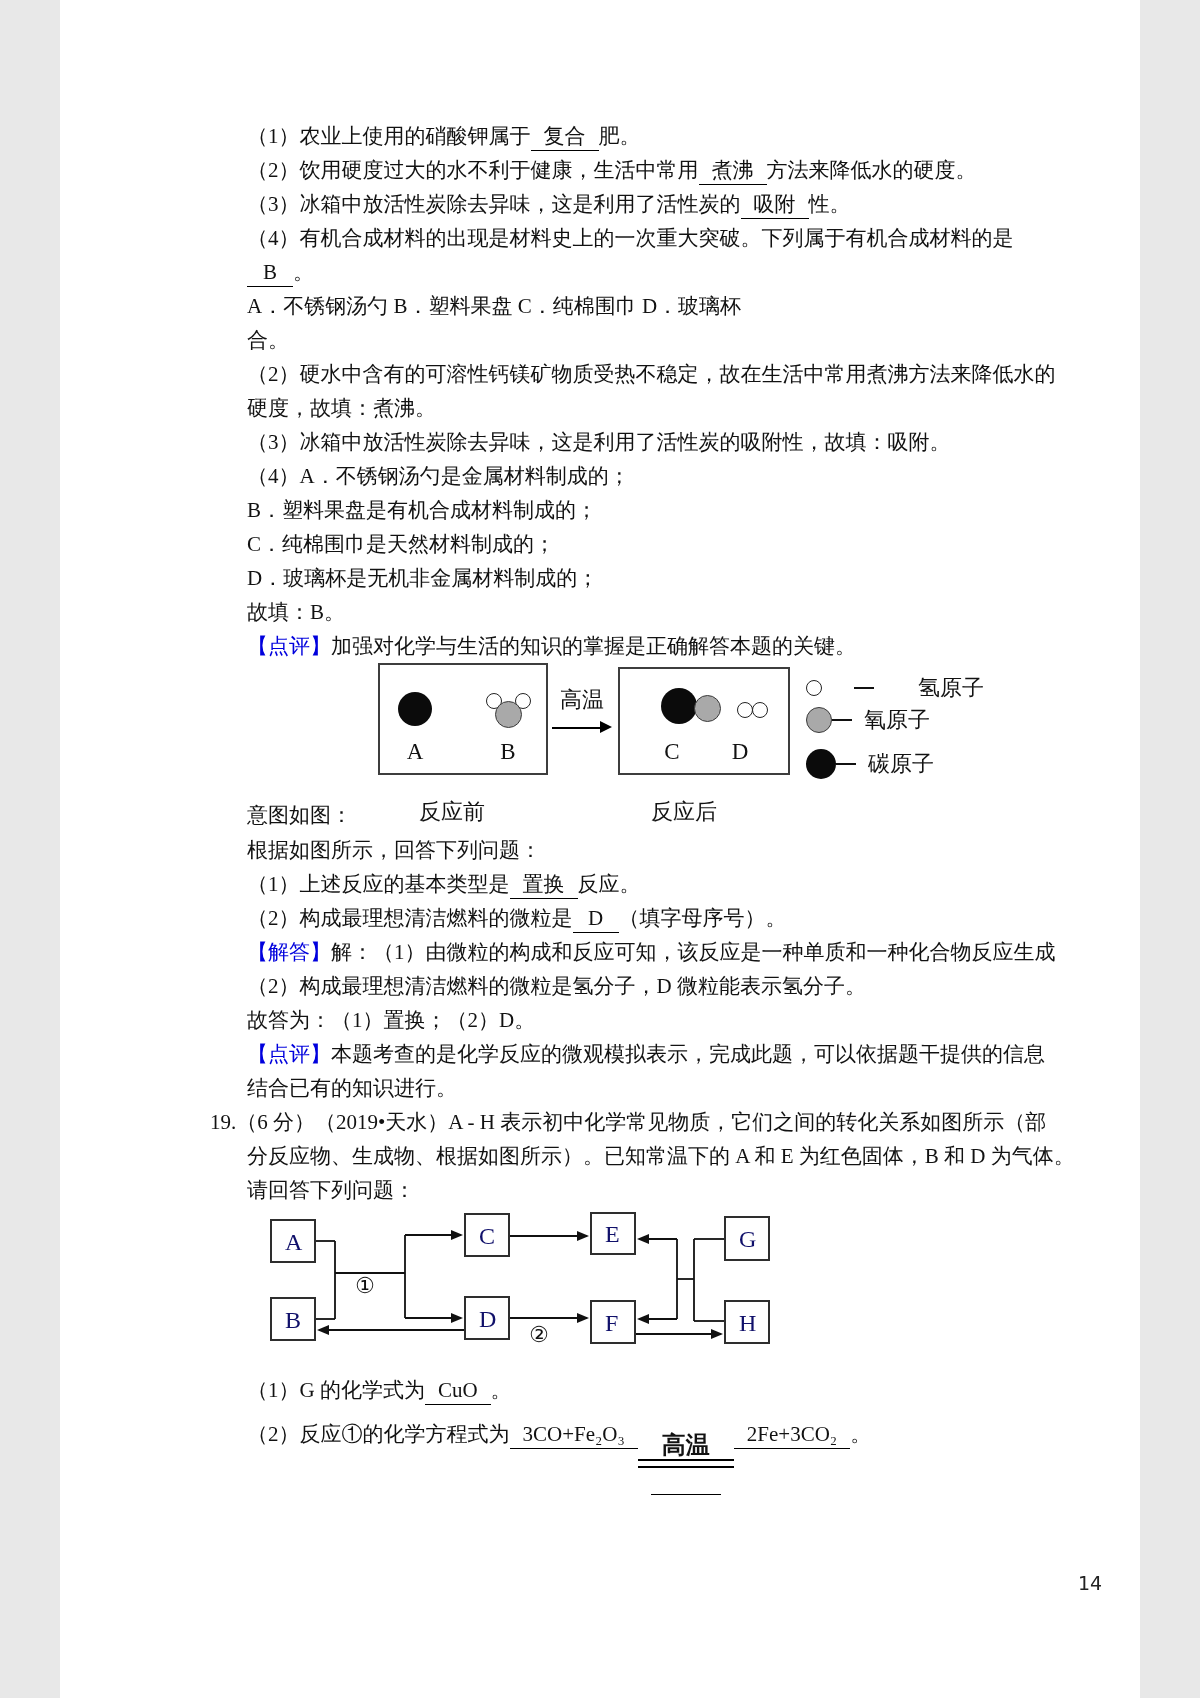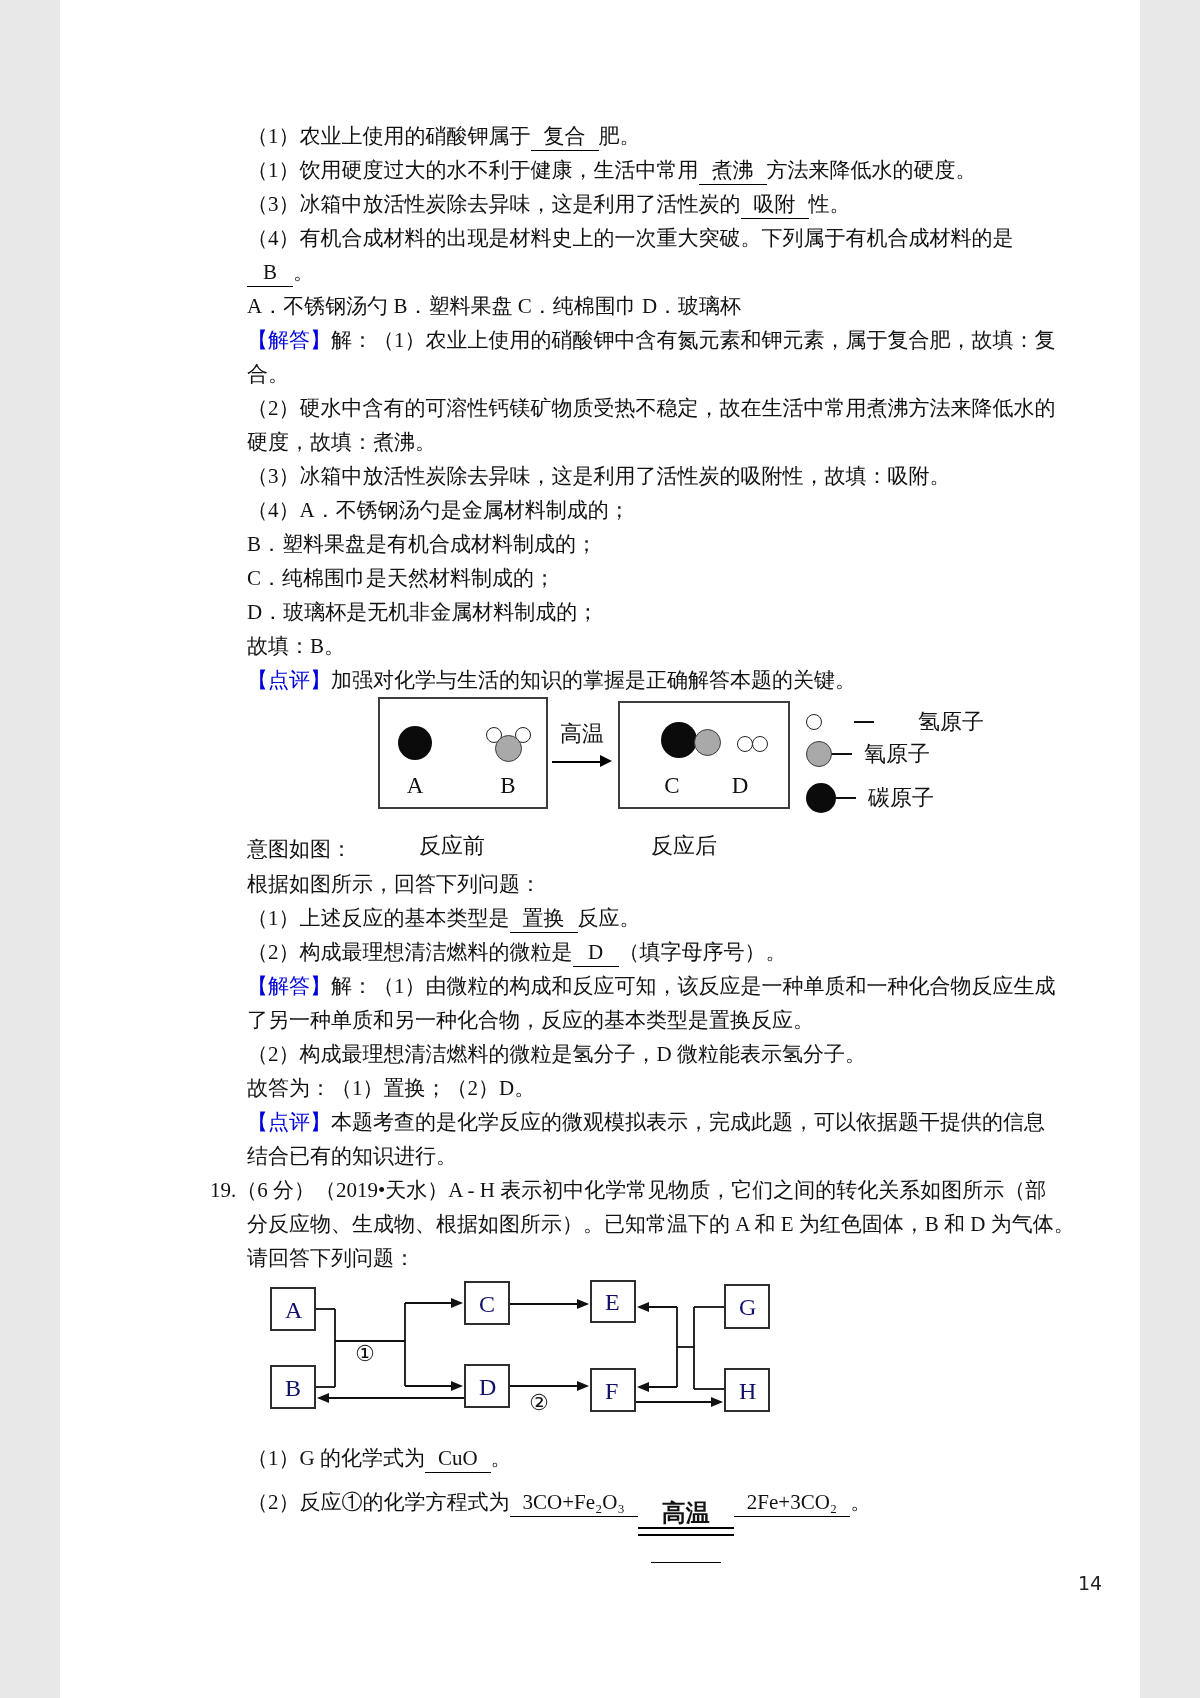--- a/index.html
+++ b/index.html
@@ -60,26 +60,25 @@
   .pagenum{position:absolute;left:1018px;top:1572px;font-size:19px;
            font-family:"DejaVu Sans","Liberation Sans",sans-serif;color:#222;}
 </style>
 </head>
 <body>
 
 <div class="page">
   <div class="content">
 
     <p class="line"><span>（1）农业上使用的硝酸钾属于</span><span class="blank">复合</span><span>肥。</span></p>
-    <p class="line"><span>（1）饮用硬度过大的水不利于健康，生活中常用</span><span class="blank">煮沸</span><span>方法来降低水的硬度。</span></p>
+    <p class="line"><span>（2）饮用硬度过大的水不利于健康，生活中常用</span><span class="blank">煮沸</span><span>方法来降低水的硬度。</span></p>
     <p class="line"><span>（3）冰箱中放活性炭除去异味，这是利用了活性炭的</span><span class="blank">吸附</span><span>性。</span></p>
     <p class="line"><span>（4）有机合成材料的出现是材料史上的一次重大突破。下列属于有机合成材料的是</span></p>
     <p class="line"><span class="blank small">B</span><span>。</span></p>
     <p class="line">A．不锈钢汤勺 B．塑料果盘 C．纯棉围巾 D．玻璃杯</p>
-    <p class="line"><span class="tag">【解答】</span><span>解：（1）农业上使用的硝酸钾中含有氮元素和钾元素，属于复合肥，故填：复</span></p>
     <p class="line">合。</p>
     <p class="line">（2）硬水中含有的可溶性钙镁矿物质受热不稳定，故在生活中常用煮沸方法来降低水的</p>
     <p class="line">硬度，故填：煮沸。</p>
     <p class="line">（3）冰箱中放活性炭除去异味，这是利用了活性炭的吸附性，故填：吸附。</p>
     <p class="line">（4）A．不锈钢汤勺是金属材料制成的；</p>
     <p class="line">B．塑料果盘是有机合成材料制成的；</p>
     <p class="line">C．纯棉围巾是天然材料制成的；</p>
     <p class="line">D．玻璃杯是无机非金属材料制成的；</p>
     <p class="line">故填：B。</p>
     <p class="line"><span class="tag">【点评】</span><span>加强对化学与生活的知识的掌握是正确解答本题的关键。</span></p>
@@ -128,21 +127,20 @@
       </div>
       <div class="figside">意图如图：</div>
       <div class="cap cap-before">反应前</div>
       <div class="cap cap-after">反应后</div>
     </div>
 
     <p class="line">根据如图所示，回答下列问题：</p>
     <p class="line"><span>（1）上述反应的基本类型是</span><span class="blank">置换</span><span>反应。</span></p>
     <p class="line"><span>（2）构成最理想清洁燃料的微粒是</span><span class="blank small">D</span><span>（填字母序号）。</span></p>
     <p class="line"><span class="tag">【解答】</span><span>解：（1）由微粒的构成和反应可知，该反应是一种单质和一种化合物反应生成</span></p>
-    <p class="line">了另一种单质和另一种化合物，反应的基本类型是置换反应。</p>
     <p class="line">（2）构成最理想清洁燃料的微粒是氢分子，D 微粒能表示氢分子。</p>
     <p class="line">故答为：（1）置换；（2）D。</p>
     <p class="line"><span class="tag">【点评】</span><span>本题考查的是化学反应的微观模拟表示，完成此题，可以依据题干提供的信息</span></p>
     <p class="line">结合已有的知识进行。</p>
 
     <p class="line noindent"><span>19.</span><span>（6 分）（2019•天水）A - H 表示初中化学常见物质，它们之间的转化关系如图所示（部</span></p>
     <p class="line">分反应物、生成物、根据如图所示）。已知常温下的 A 和 E 为红色固体，B 和 D 为气体。</p>
     <p class="line">请回答下列问题：</p>
 
     <div class="flow">

